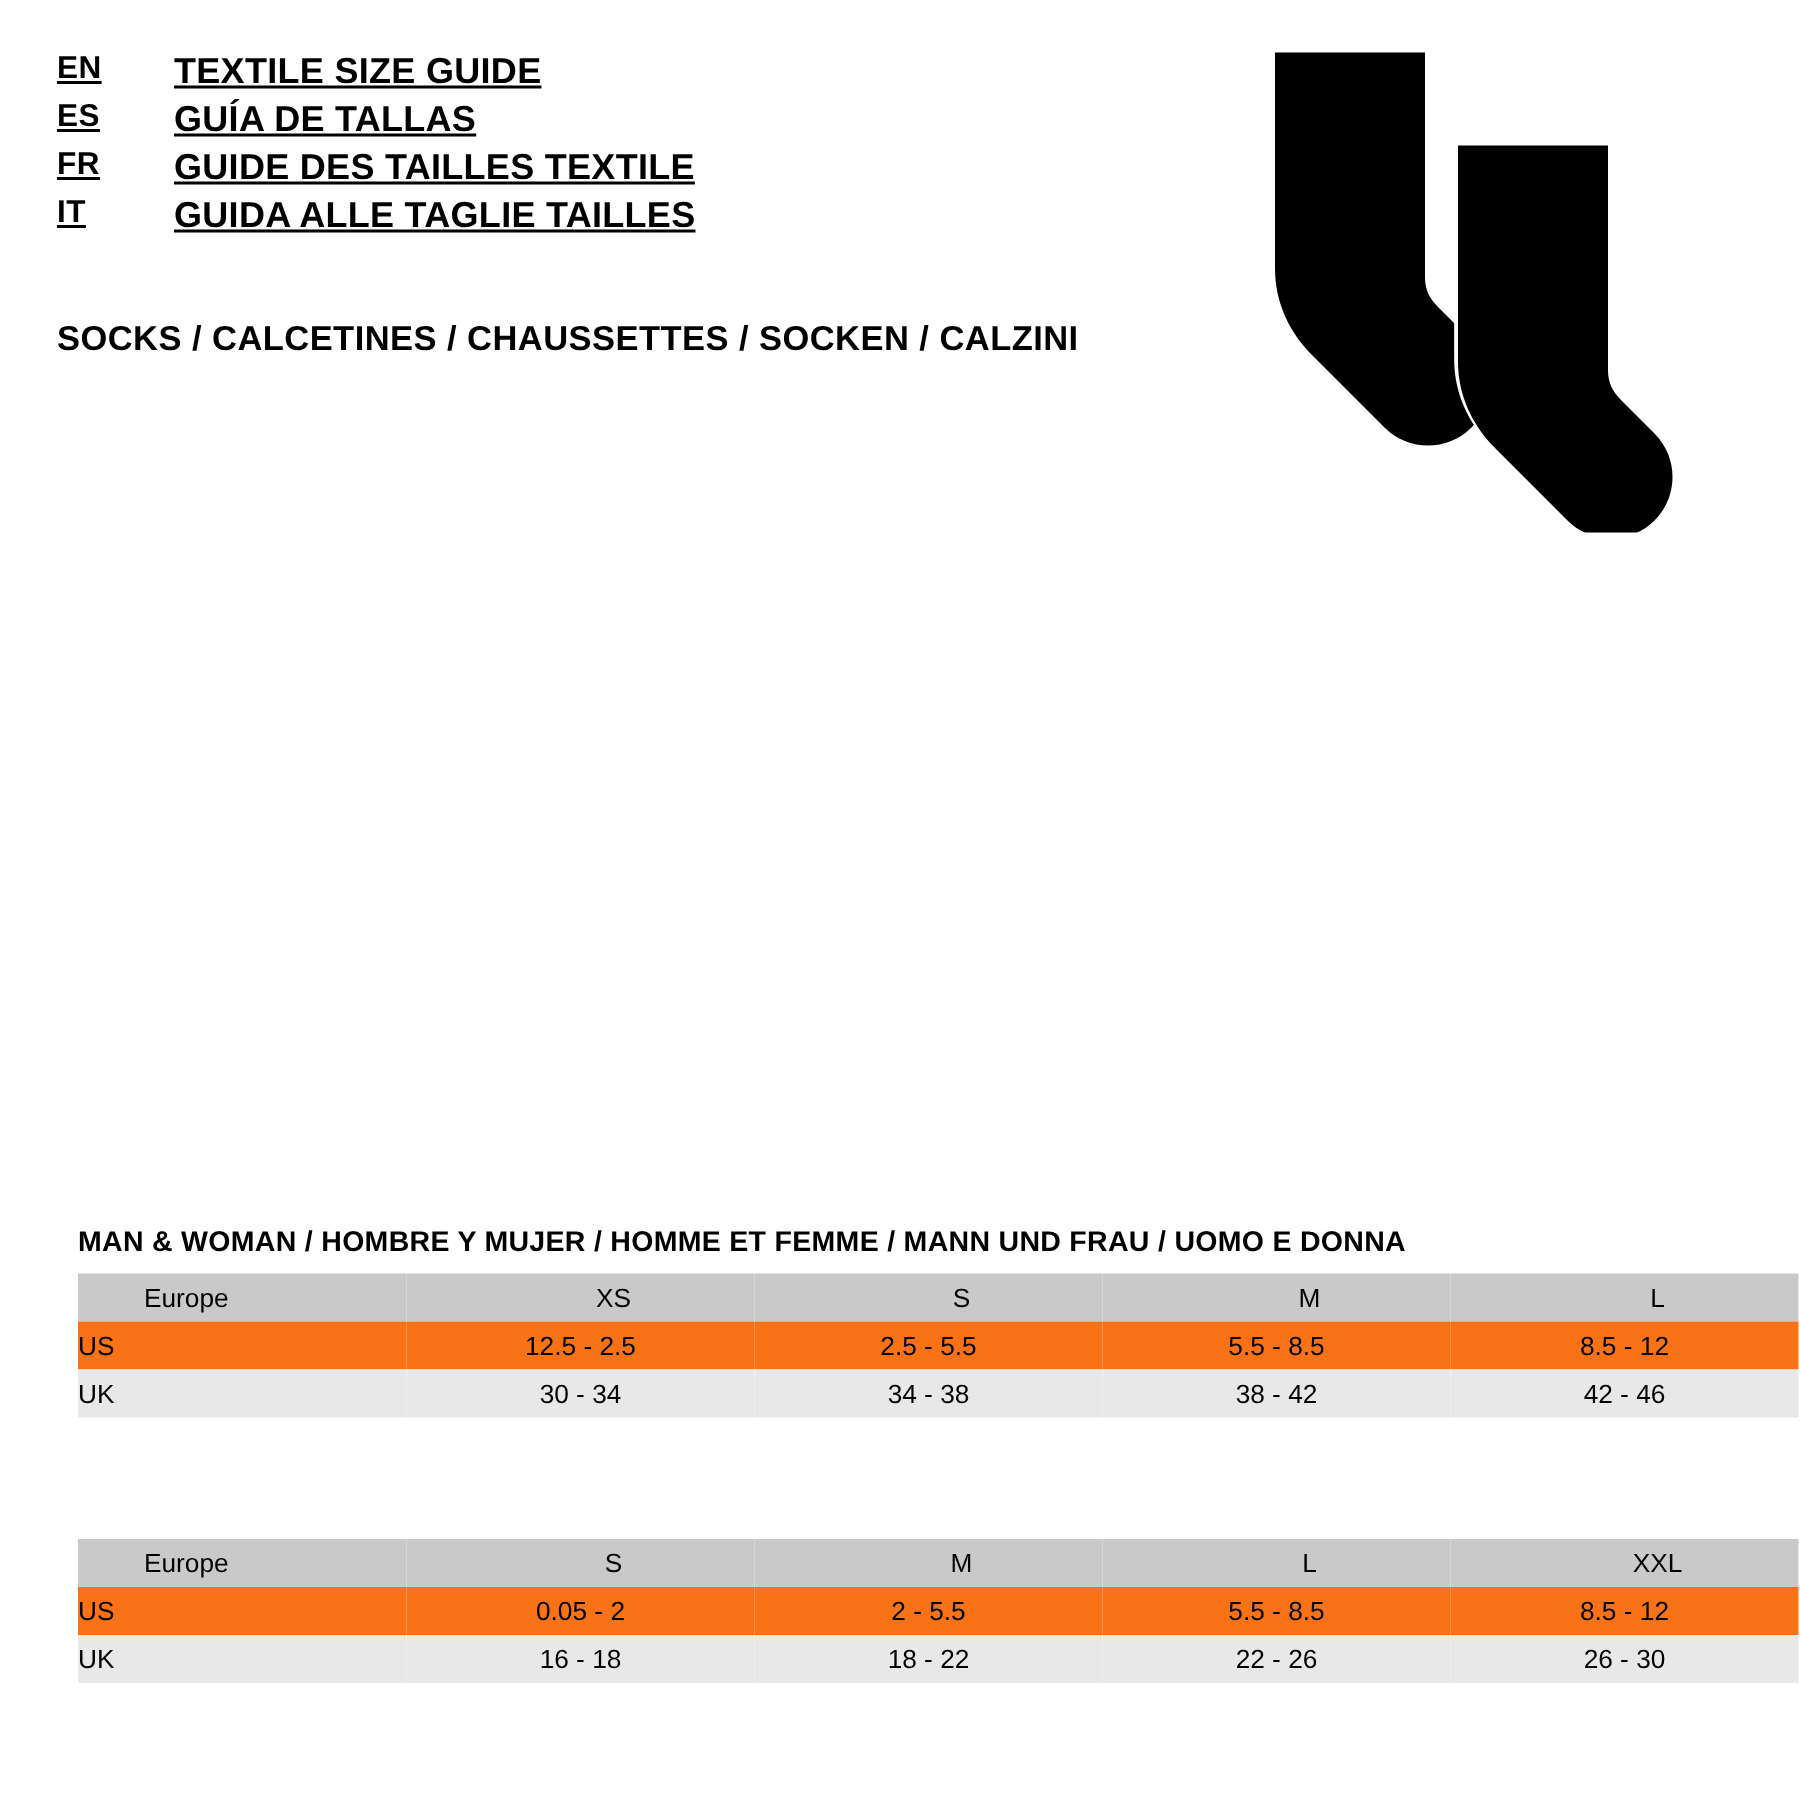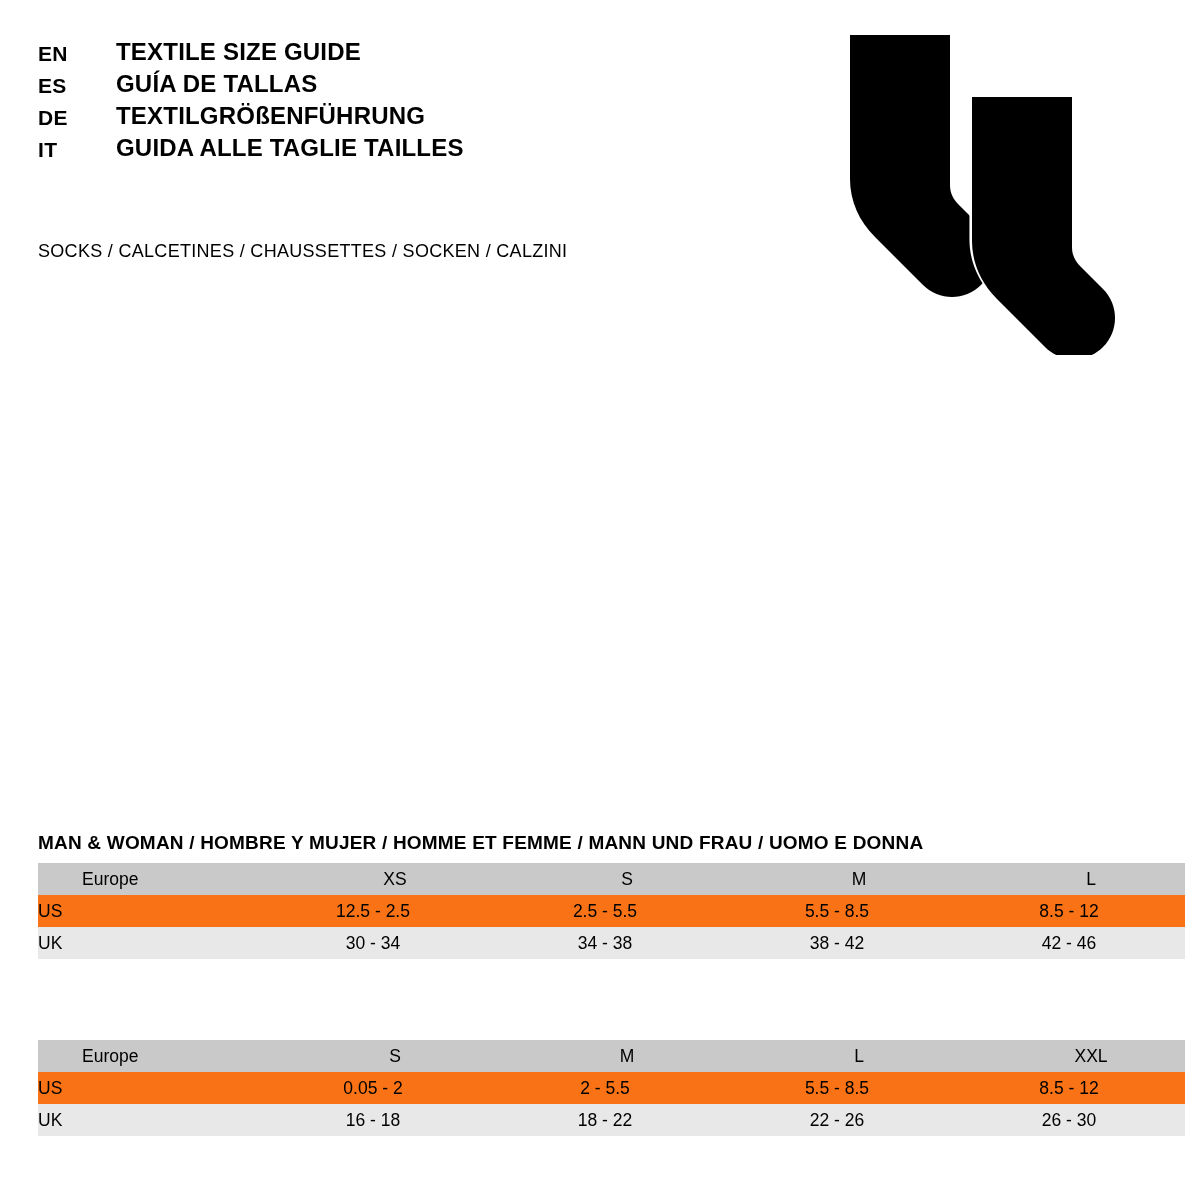--- a/index.html
+++ b/index.html
@@ -17,61 +17,61 @@
   }
 
   
   .lang-block {
     position: absolute;
     left: 38px;
     top: 34px;
   }
   .lang-row {
     display: flex;
-    align-items: flex-end;
+    align-items: flex-start;
     height: 32px;
+    text-decoration: underline;
   }
   .lang-code {
     width: 78px;
     font-size: 21px;
     font-weight: 700;
     letter-spacing: 0.3px;
   }
   .lang-text {
     font-size: 24px;
     font-weight: 700;
     letter-spacing: 0.2px;
     white-space: nowrap;
   }
 
   .product-line {
     position: absolute;
     left: 38px;
-    top: 241px;
-    font-size: 18px;
-    font-weight: 400;
+    top: 212px;
+    font-size: 23px;
+    font-weight: 700;
     letter-spacing: 0.3px;
     white-space: nowrap;
   }
 
   
   .socks-art {
     position: absolute;
     left: 800px;
     top: 25px;
     width: 330px;
     height: 330px;
   }
 
   
   .section {
     position: absolute;
-    left: 38px;
+    left: 52px;
     width: 930px;
-    margin-top: 14px;
   }
   .section.man   { top: 818px; }
   .section.child { top: 1026px; }
 
   .section-title {
     font-size: 19px;
     font-weight: 700;
     letter-spacing: 0.2px;
     white-space: nowrap;
     margin-bottom: 9px;
@@ -115,22 +115,22 @@
 <div class="lang-block">
   <div class="lang-row">
     <span class="lang-code">EN</span>
     <span class="lang-text">TEXTILE SIZE GUIDE</span>
   </div>
   <div class="lang-row">
     <span class="lang-code">ES</span>
     <span class="lang-text">GUÍA DE TALLAS</span>
   </div>
   <div class="lang-row">
-    <span class="lang-code">DE</span>
-    <span class="lang-text">TEXTILGRÖßENFÜHRUNG</span>
+    <span class="lang-code">FR</span>
+    <span class="lang-text">GUIDE DES TAILLES TEXTILE</span>
   </div>
   <div class="lang-row">
     <span class="lang-code">IT</span>
     <span class="lang-text">GUIDA ALLE TAGLIE TAILLES</span>
   </div>
 </div>
 
 <div class="product-line">SOCKS / CALCETINES / CHAUSSETTES / SOCKEN / CALZINI</div>
 
 <div class="socks-art">

